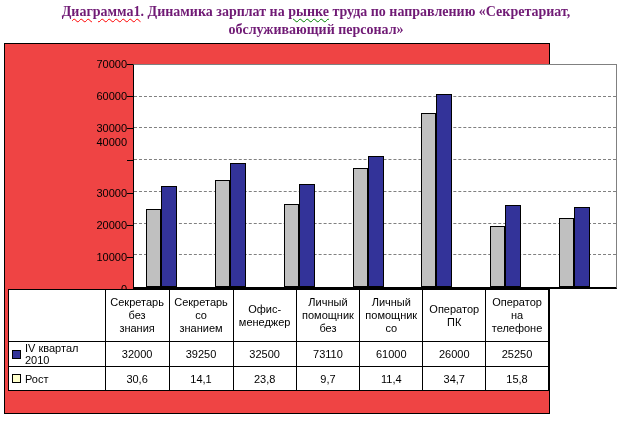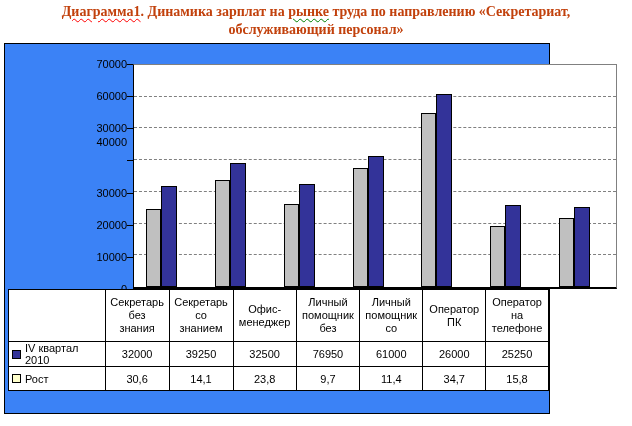--- a/index.html
+++ b/index.html
@@ -5,28 +5,28 @@
   * { margin:0; padding:0; box-sizing:border-box; }
   html,body { background:#ffffff; }
   .screen {
     position:relative; width:632px; height:426px; background:#ffffff;
     font-family:"Liberation Sans", sans-serif; overflow:hidden;
   }
   
   .doc-title {
     position:absolute; top:3px; left:0; width:632px;
     text-align:center; font-family:"Liberation Serif", serif;
-    font-weight:bold; font-size:14px; line-height:18px; color:#c2410c;
+    font-weight:bold; font-size:14px; line-height:18px; color:#701a75;
   }
   .sq-red   { text-decoration:underline wavy #ff0000 1px; text-underline-offset:2px; }
   .sq-green { text-decoration:underline wavy #008000 1px; text-underline-offset:2px; }
   
   .chart-box {
     position:absolute; left:4px; top:43px; width:546px; height:371px;
-    background:#3b82f6; border:1px solid #000;
+    background:#ef4444; border:1px solid #000;
   }
   
   .plot {
     position:absolute; left:128px; top:20px; width:484px; height:225px;
     background:#ffffff;
     border-top:1px solid #808080; border-right:1px solid #808080;
     border-left:1px solid #000000; border-bottom:2px solid #000000;
   }
   .plot-inner { position:absolute; left:0; top:0; right:0; bottom:0; }
   .grid-line {
@@ -140,21 +140,21 @@
         <tr id="series-row-1">
             <td class="legend-cell">
               <span class="legend-inner">
                 <span class="legend-key" style="background: rgb(51, 51, 153);"></span>
                 <span>IV квартал 2010</span>
               </span>
             </td>
             <td class="val-cell">32000</td>
             <td class="val-cell">39250</td>
             <td class="val-cell">32500</td>
-            <td class="val-cell">76950</td>
+            <td class="val-cell">73110</td>
             <td class="val-cell">61000</td>
             <td class="val-cell">26000</td>
             <td class="val-cell">25250</td>
           </tr>
         <tr id="series-row-2">
             <td class="legend-cell">
               <span class="legend-inner">
                 <span class="legend-key" style="background: rgb(255, 255, 204);"></span>
                 <span>Рост</span>
               </span>

